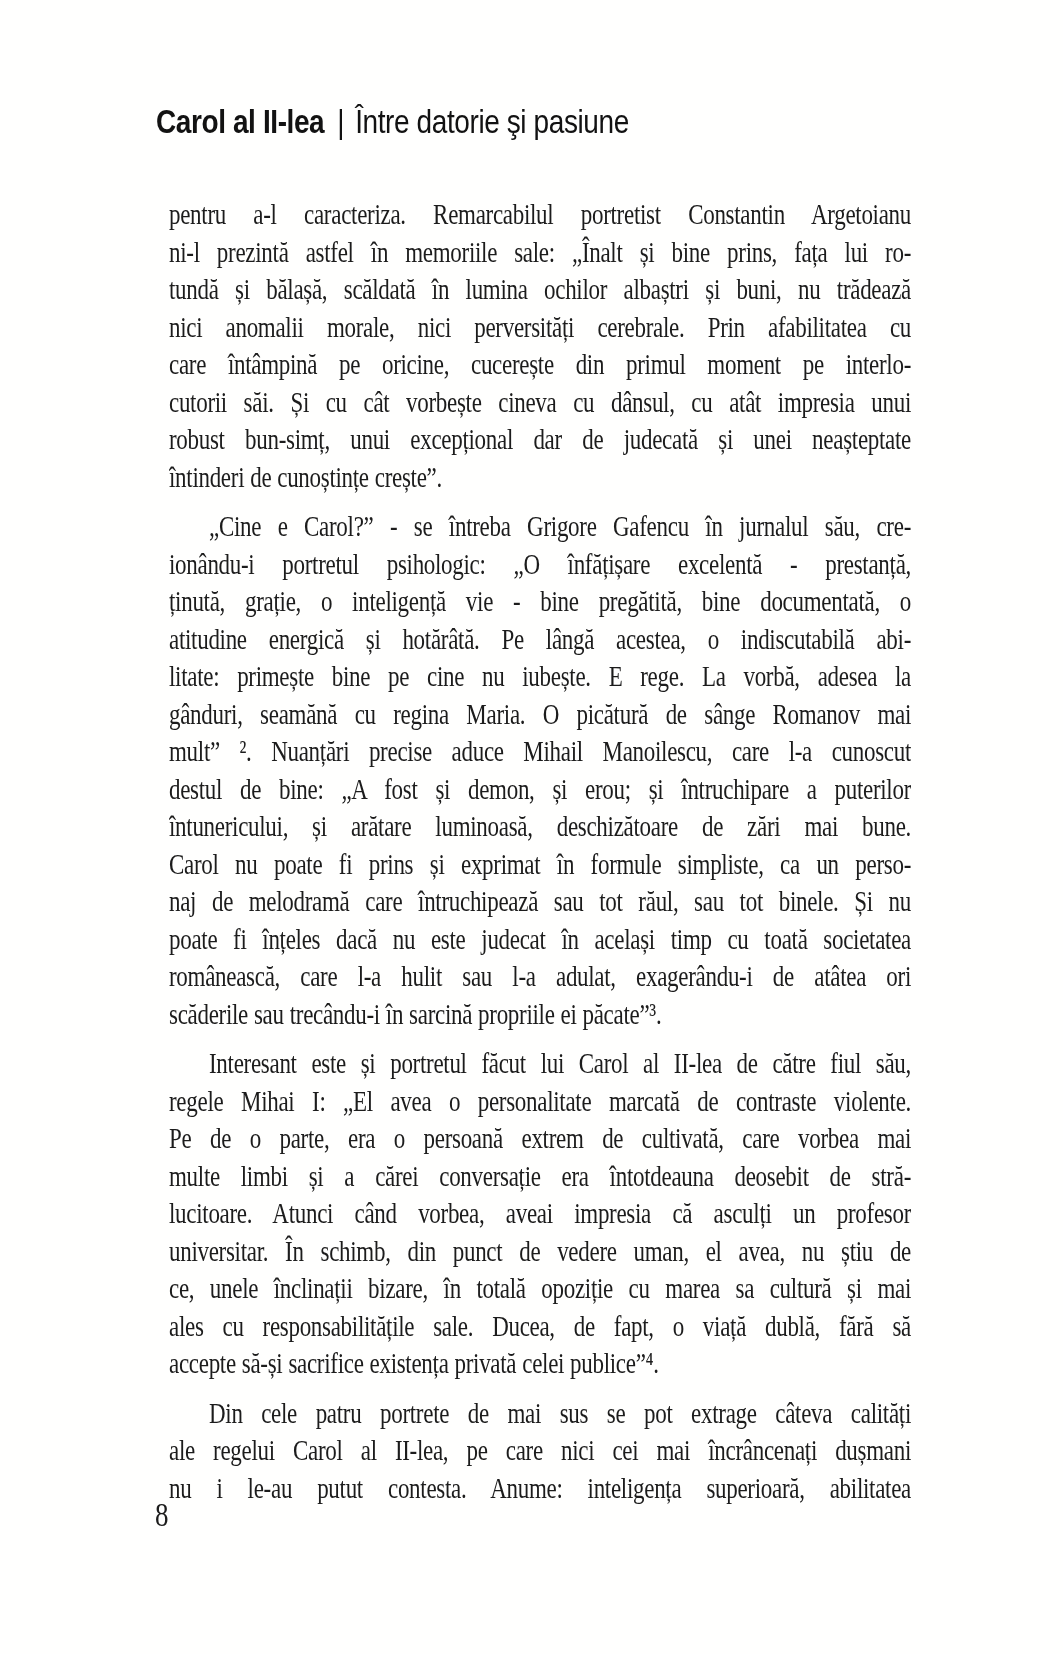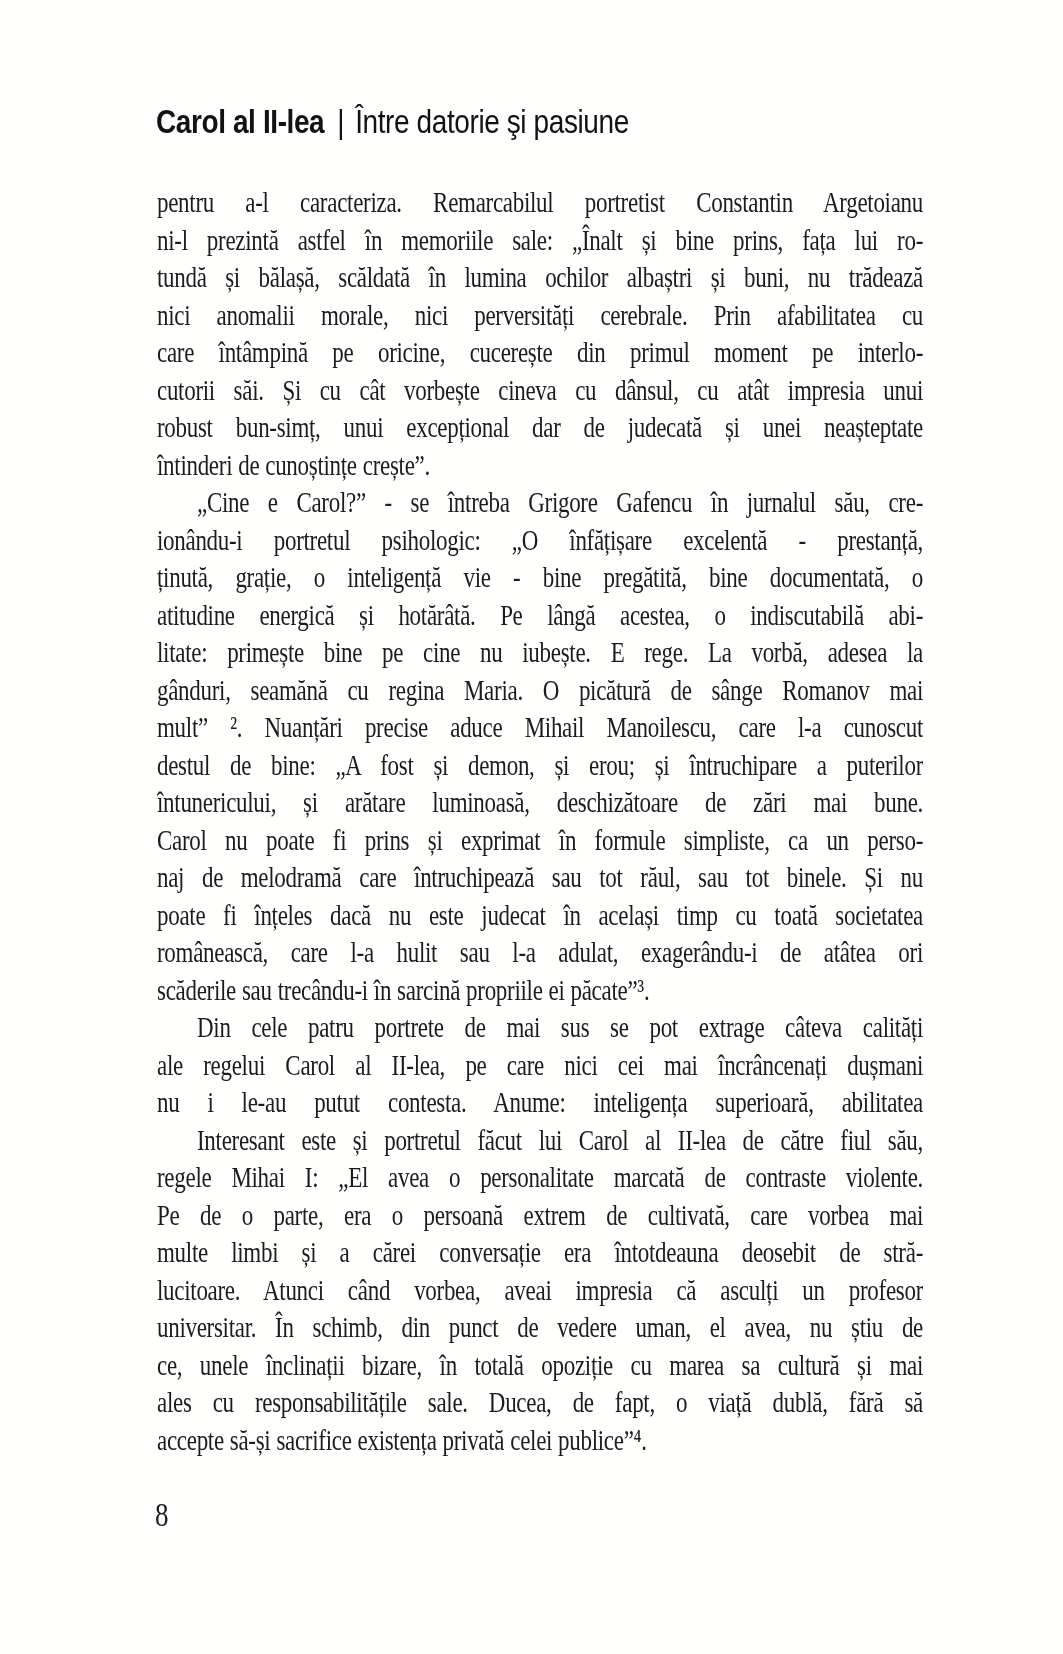--- a/index.html
+++ b/index.html
@@ -37,21 +37,21 @@
     color: #121212;
   }
   .running-header .chapter-title { font-weight: 400; }
 
   .text-block {
     position: absolute;
     left: 157px;
     top: 184px;
     width: 766px;
   }
-  .para { margin: 0; padding: 0; }
+  .para { margin: 12px; padding: 0; }
   .line {
     font-size: 23px;
     line-height: 37.5px;
     height: 37.5px;
     letter-spacing: -0.3px;
     word-spacing: 0.5px;
     text-align: justify;
     text-align-last: justify;
     overflow: hidden;
     white-space: normal;
@@ -106,34 +106,34 @@
       <div class="line">destul de bine: „A fost și demon, și erou; și întruchipare a puterilor</div>
       <div class="line">întunericului, și arătare luminoasă, deschizătoare de zări mai bune.</div>
       <div class="line">Carol nu poate fi prins și exprimat în formule simpliste, ca un perso-</div>
       <div class="line">naj de melodramă care întruchipează sau tot răul, sau tot binele. Și nu</div>
       <div class="line">poate fi înțeles dacă nu este judecat în același timp cu toată societatea</div>
       <div class="line">românească, care l-a hulit sau l-a adulat, exagerându-i de atâtea ori</div>
       <div class="line end">scăderile sau trecându-i în sarcină propriile ei păcate”³.</div>
     </div>
 
     <div class="para">
-      <div class="line indent">Din cele patru portrete de mai sus se pot extrage câteva calități</div>
-      <div class="line">ale regelui Carol al II-lea, pe care nici cei mai încrâncenați dușmani</div>
-      <div class="line">nu i le-au putut contesta. Anume: inteligența superioară, abilitatea</div>
-    </div>
-
-    <div class="para">
       <div class="line indent">Interesant este și portretul făcut lui Carol al II-lea de către fiul său,</div>
       <div class="line">regele Mihai I: „El avea o personalitate marcată de contraste violente.</div>
       <div class="line">Pe de o parte, era o persoană extrem de cultivată, care vorbea mai</div>
       <div class="line">multe limbi și a cărei conversație era întotdeauna deosebit de stră-</div>
       <div class="line">lucitoare. Atunci când vorbea, aveai impresia că asculți un profesor</div>
       <div class="line">universitar. În schimb, din punct de vedere uman, el avea, nu știu de</div>
       <div class="line">ce, unele înclinații bizare, în totală opoziție cu marea sa cultură și mai</div>
       <div class="line">ales cu responsabilitățile sale. Ducea, de fapt, o viață dublă, fără să</div>
       <div class="line end">accepte să-și sacrifice existența privată celei publice”⁴.</div>
     </div>
 
+    <div class="para">
+      <div class="line indent">Din cele patru portrete de mai sus se pot extrage câteva calități</div>
+      <div class="line">ale regelui Carol al II-lea, pe care nici cei mai încrâncenați dușmani</div>
+      <div class="line">nu i le-au putut contesta. Anume: inteligența superioară, abilitatea</div>
+    </div>
+
   </div>
 
   <div class="page-number">8</div>
 
 </div>
 
 </body></html>

